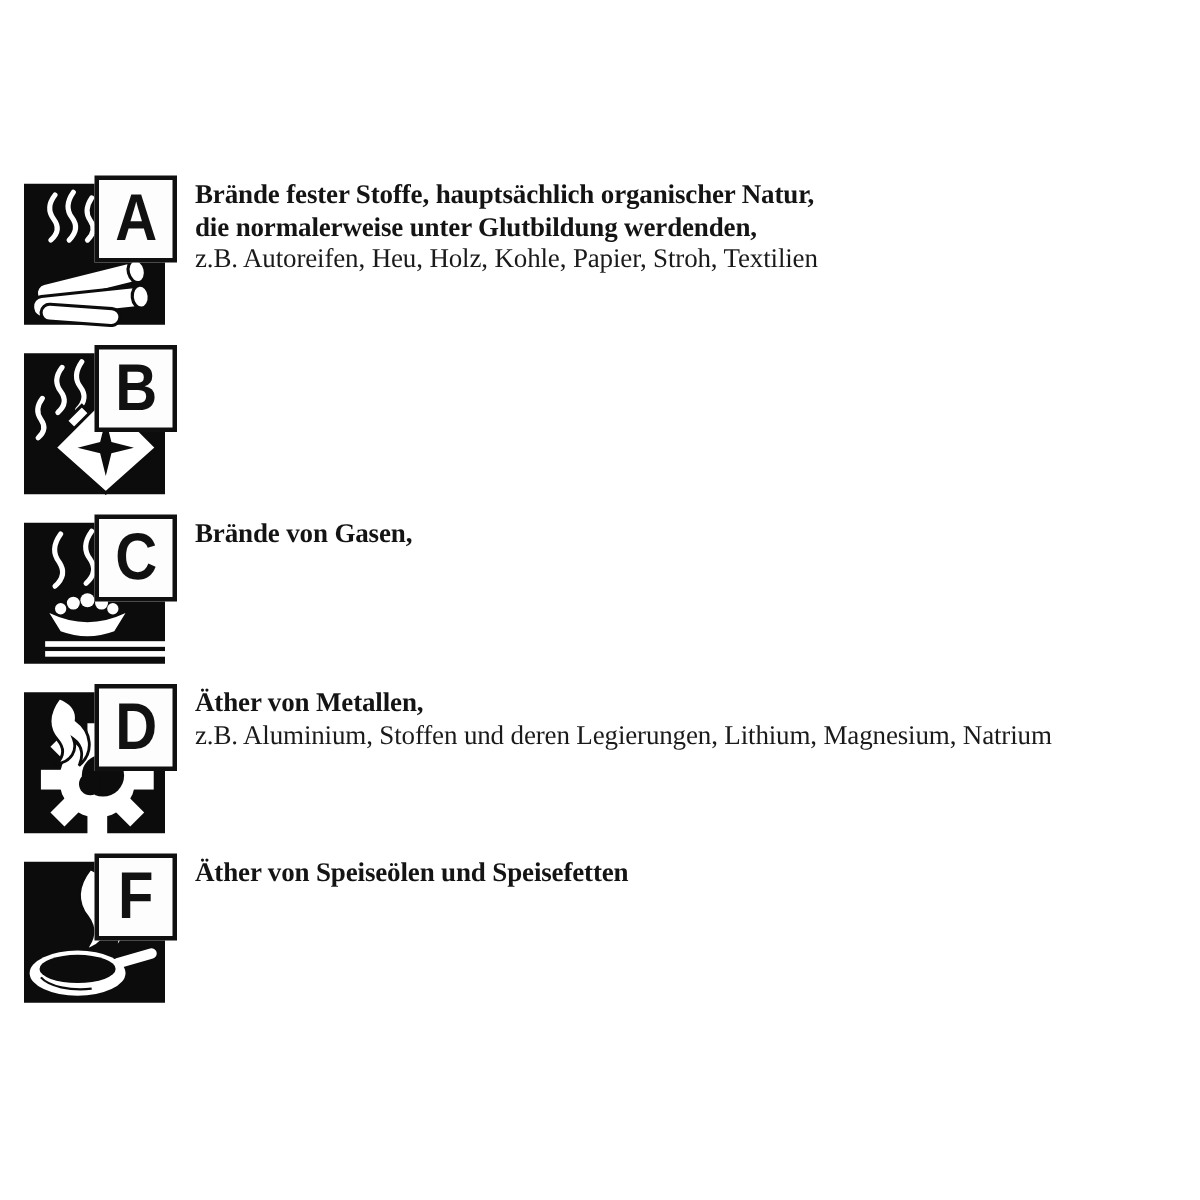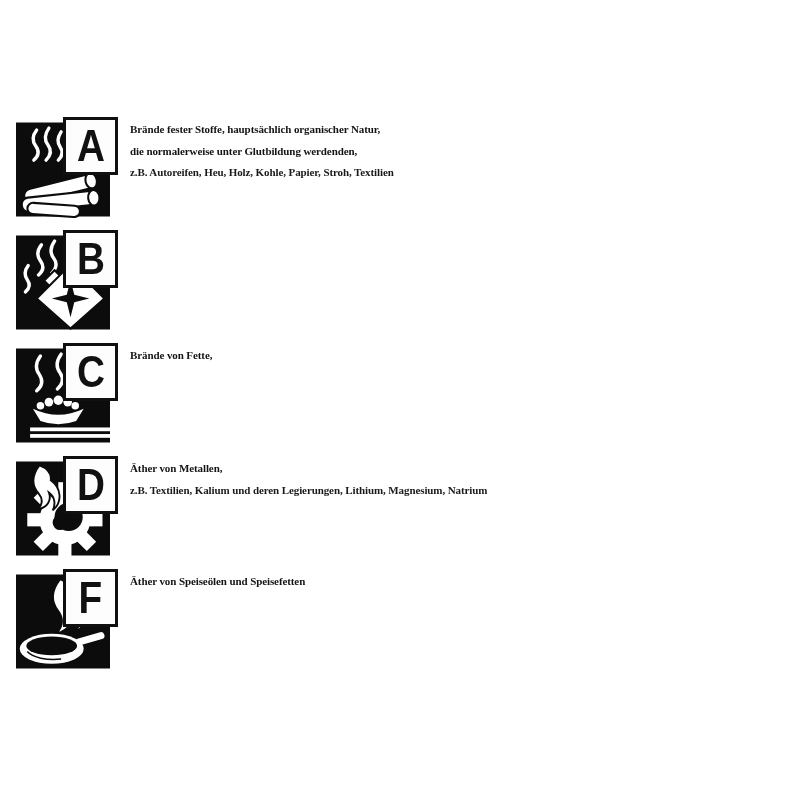--- a/index.html
+++ b/index.html
@@ -23,25 +23,25 @@
     display:flex; align-items:center; justify-content:center;
   }
   .letterbox span {
     font-family:"Liberation Sans", sans-serif;
     font-weight:bold; font-size:44px; line-height:1;
     transform:scaleX(0.88); color:#111111;
   }
   .text-block {
     position:absolute; left:130px; top:-2px;
     white-space:nowrap;
-    font-size:11px; line-height:21.5px; color:#1a1a1a;
+    font-size:18px; line-height:21.5px; color:#1a1a1a;
     letter-spacing:-0.1px;
   }
   .h { font-weight:bold; color:#141414; }
-  .ex { font-weight:bold; }
+  .ex { font-weight:normal; }
 </style>
 </head>
 <body>
 
 <main>
 
   <section class="row" style="top:121px">
     <div class="icon-block">
       <svg viewBox="0 0 100 100">
         <rect class="p-bg" width="100" height="100"></rect>
@@ -107,21 +107,21 @@
         </g>
         <path class="wf" d="M18 64 q27 13 54 0 l-8 13 q-19 7 -38 0 z"></path>
         <rect class="wf" x="15" y="84" width="85" height="4"></rect>
         <rect class="wf" x="15" y="91" width="85" height="4"></rect>
       </svg>
       <div class="letterbox">
         <span>C</span>
       </div>
     </div>
     <div class="text-block">
-      <div class="h">Brände von Fette,</div>
+      <div class="h">Brände von Gasen,</div>
     </div>
   </section>
 
   <section class="row" style="top:460px">
     <div class="icon-block">
       <svg viewBox="0 0 100 100">
         <rect class="p-bg" width="100" height="100"></rect>
         <g transform="translate(52,62)">
           <g class="wf">
             <circle r="27"></circle>
@@ -139,21 +139,21 @@
           <circle cx="-5" cy="3" r="8" fill="#0c0c0c"></circle>
         </g>
         <path d="M25 4 C16 16 17 26 24 34 C29 40 28 46 23 51 C34 49 38 41 35 33 C42 38 42 46 39 52 C50 43 48 28 37 20 C38 12 33 7 25 4 Z" fill="#ffffff" stroke="#0c0c0c" stroke-width="2"></path>
       </svg>
       <div class="letterbox">
         <span>D</span>
       </div>
     </div>
     <div class="text-block">
       <div class="h">Äther von Metallen,</div>
-      <div class="ex">z.B. Textilien, Kalium und deren Legierungen, Lithium, Magnesium, Natrium</div>
+      <div class="ex">z.B. Aluminium, Stoffen und deren Legierungen, Lithium, Magnesium, Natrium</div>
     </div>
   </section>
 
   <section class="row" style="top:573px">
     <div class="icon-block">
       <svg viewBox="0 0 100 100">
         <rect class="p-bg" width="100" height="100"></rect>
         <path d="M47 5 C36 19 38 30 45 39 C51 47 50 55 43 63 C57 59 62 49 58 39 C67 44 68 54 64 62 C76 52 73 34 60 25 C61 15 56 9 47 5 Z" fill="#ffffff" stroke="#0c0c0c" stroke-width="2"></path>
         <g transform="rotate(-16 68 72)">
           <rect x="62" y="67" width="34" height="9" rx="4.5" fill="#ffffff" stroke="#0c0c0c" stroke-width="1.6"></rect>

